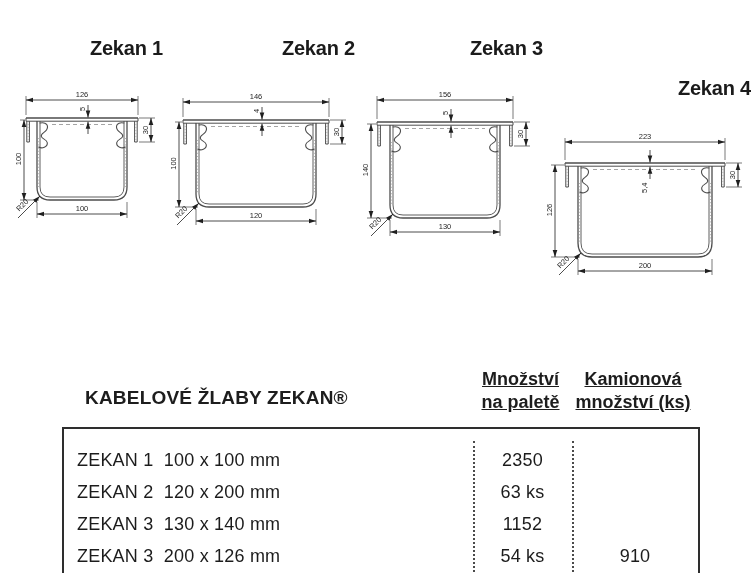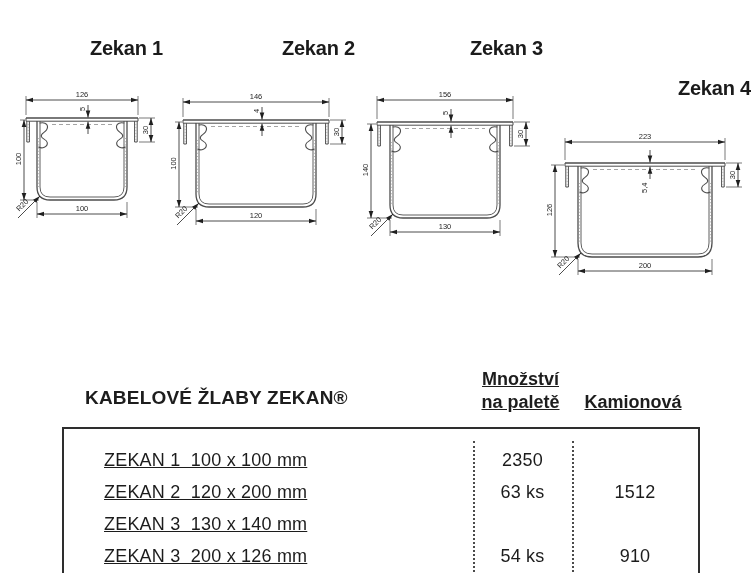--- a/index.html
+++ b/index.html
@@ -20,21 +20,21 @@
   .catalog{margin-top:66px;}
   .thead{display:grid;grid-template-columns:409px 99px 126px;margin-left:62px;width:634px;align-items:end;}
   .table-title{padding-left:23px;font-size:19px;font-weight:bold;letter-spacing:0.2px;padding-bottom:5px;white-space:pre;}
   .col-header{text-align:center;font-size:18px;font-weight:bold;line-height:1.25;padding-bottom:1px;text-decoration:underline;}
   .tbox{margin-left:62px;width:638px;height:157px;border:2px solid #2e2e2e;margin-top:13px;position:relative;box-sizing:border-box;padding-top:15px;}
   .sep{position:absolute;top:12px;bottom:10px;width:0;border-left:2px dotted #4a4a4a;}
   .sep1{left:409px;}
   .sep2{left:508px;}
   .trow{display:grid;grid-template-columns:409px 99px 126px;height:32px;align-items:center;}
   .cell{font-size:18px;letter-spacing:0.2px;color:#1c1c1c;}
-  .cell.name{padding-left:40px;white-space:pre;text-decoration:underline;}
+  .cell.name{padding-left:13px;white-space:pre;}
   .cell.qty{text-align:center;}
 </style>
 </head>
 <body>
 
 <div class="page">
 
   <div class="drawings">
     <div class="drawing">
       <div class="drawing-title">Zekan 1</div>
@@ -336,36 +336,37 @@
 
   <div class="catalog">
     <div class="thead">
       <div class="table-title">KABELOVÉ ŽLABY ZEKAN®</div>
       <div class="col-header">
         <div>Množství</div>
         <div>na paletě</div>
       </div>
       <div class="col-header">
         <div>Kamionová</div>
+        <div>množství (ks)</div>
       </div>
     </div>
     <div class="tbox">
       <div class="sep sep1"></div>
       <div class="sep sep2"></div>
       <div class="trow">
         <div class="cell name">ZEKAN 1  100 x 100 mm</div>
         <div class="cell qty">2350</div>
       </div>
       <div class="trow">
         <div class="cell name">ZEKAN 2  120 x 200 mm</div>
         <div class="cell qty">63 ks</div>
-        <div class="cell qty">1512</div>
       </div>
       <div class="trow">
         <div class="cell name">ZEKAN 3  130 x 140 mm</div>
+        <div class="cell qty">1152</div>
       </div>
       <div class="trow">
         <div class="cell name">ZEKAN 3  200 x 126 mm</div>
         <div class="cell qty">54 ks</div>
         <div class="cell qty">910</div>
       </div>
     </div>
   </div>
 
 </div>

